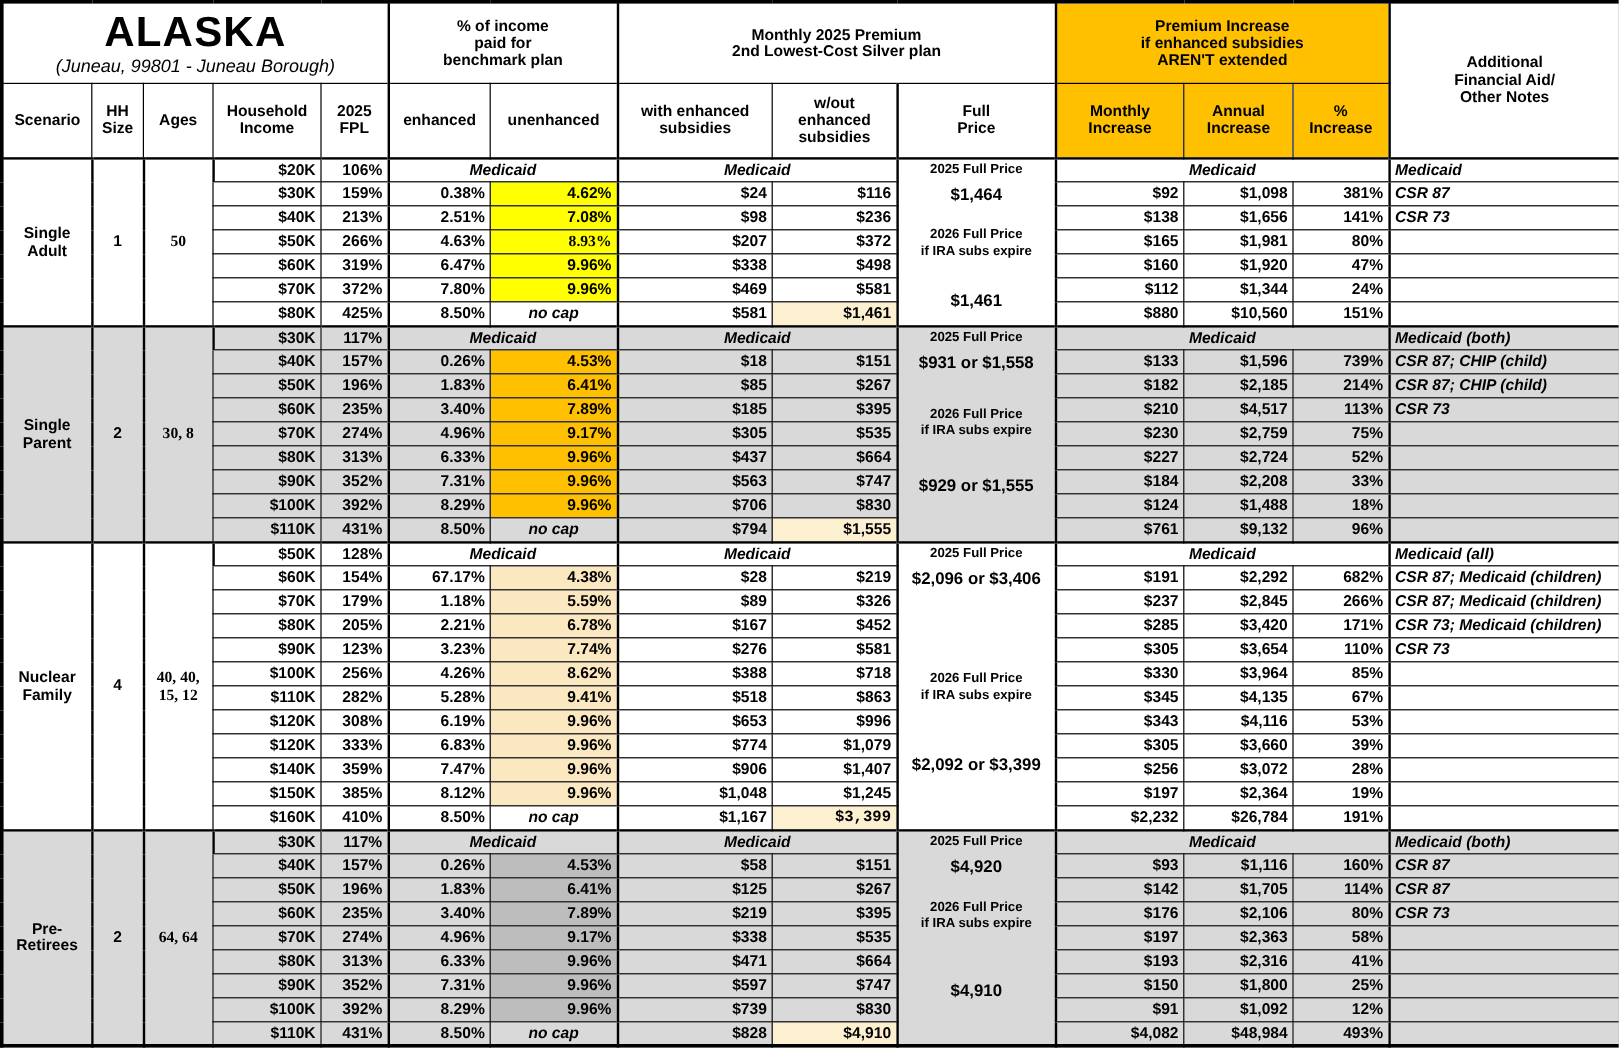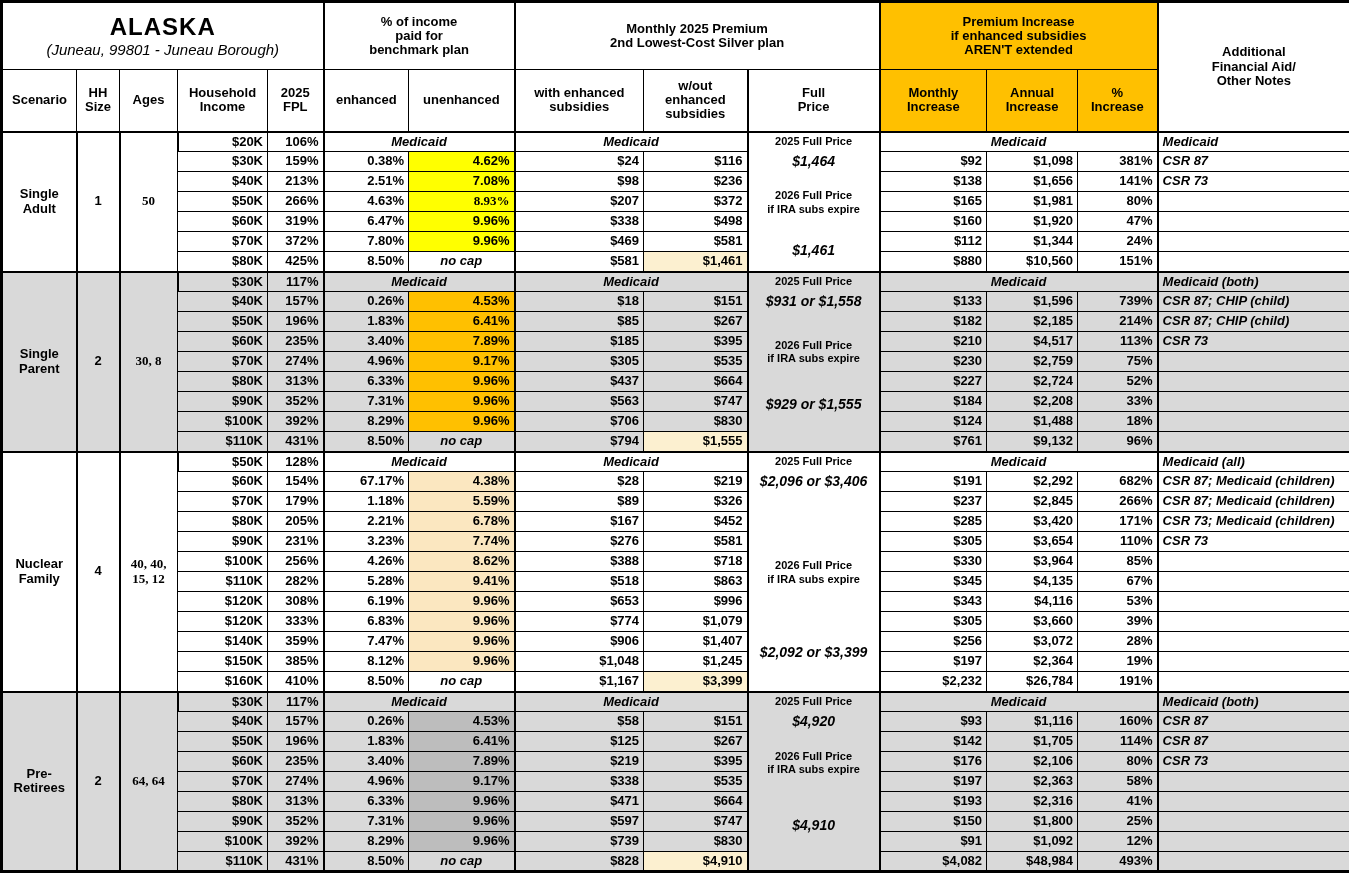--- a/index.html
+++ b/index.html
@@ -8,42 +8,42 @@
   table.t{border-collapse:collapse;table-layout:fixed;width:1349px;}
   .t th,.t td{border:1px solid #000;padding:0 4px;overflow:hidden;vertical-align:middle;
     font-size:13px;font-weight:bold;line-height:1.1;height:20px;box-sizing:border-box;}
   .t{border:3px solid #000;}
   
   .bl2{border-left-width:2px !important;}
   .bt2{border-top-width:2px !important;}
   
   .hrow1 th{height:68px;background:#fff;text-align:center;}
   .hrow2 th{height:62px;background:#fff;text-align:center;}
-  .title{font-size:24px;font-weight:bold;letter-spacing:1px;}
+  .title{font-size:35px;font-weight:bold;letter-spacing:1px;}
   .subtitle{font-size:15px;font-weight:normal;font-style:italic;margin-top:2px;}
   .pre{white-space:pre-line;}
   .h-mid{font-size:15px;margin-left:44px;}
   .h-bench{font-size:14px;}
   .h-notes{font-size:13.5px;}
   .accent{background:var(--accent) !important;}
   
   .num{text-align:right;padding-right:8px;}
   .num-in{text-align:right;padding-right:6px;}
   .pctc{text-align:right;padding-right:6px;}
   .med{font-style:italic;text-align:center;font-size:13.5px;}
   .nocap{font-style:italic;text-align:center;}
   .note{font-style:italic;font-weight:normal;font-size:12.5px;text-align:left;padding-left:4px;}
   .scen{text-align:center;font-size:13.5px;}
   .agesc{text-align:center;font-weight:normal;font-size:13px;font-family:Liberation Serif, serif;}
   .hhc{text-align:center;}
   
   .fp{position:relative;padding:0;}
   .fp-item{position:absolute;left:0;right:0;text-align:center;transform:translateY(-50%);}
   .fp-label{font-size:11px;font-weight:bold;white-space:pre-line;line-height:1.25;}
-  .fp-price{font-size:14px;font-weight:bold;font-style:italic;}
+  .fp-price{font-size:14px;font-weight:bold;}
 </style>
 </head>
 <body>
 
 <div id="wrap">
 <table class="t">
   <colgroup>
     <col style="width:75px">
         <col style="width:43px">
         <col style="width:58px">
@@ -318,21 +318,21 @@
 15, 12</td>
           <td class="num-in bt2 bl2">$50K</td>
           <td class="num bt2">128%</td>
           <td class="med bl2 bt2" colspan="2">Medicaid</td>
           <td class="med bl2 bt2" colspan="2">Medicaid</td>
           <td class="fp bl2 bt2" rowspan="12">
             <div class="fp-item fp-label" style="top: 4.16667%;">2025 Full Price</div>
             <div class="fp-item fp-price" style="top: 12.5%;">$2,096 or $3,406</div>
             <div class="fp-item fp-label" style="top: 50.8333%;">2026 Full Price
 if IRA subs expire</div>
-            <div class="fp-item fp-price" style="top: 77.5%; margin-top: 16px;">$2,092 or $3,399</div>
+            <div class="fp-item fp-price" style="top: 77.5%;">$2,092 or $3,399</div>
           </td>
           <td class="med bl2 bt2" colspan="3">Medicaid</td>
           <td class="note bl2 bt2">Medicaid (all)</td>
         </tr>
         <tr style="background: rgb(255, 255, 255);">
           <td class="num-in">$60K</td>
           <td class="num">154%</td>
           <td class="num bl2">67.17%</td>
           <td class="num" style="background: rgb(251, 231, 192);">4.38%</td>
           <td class="num bl2">$28</td>
@@ -361,21 +361,21 @@
           <td class="num" style="background: rgb(251, 231, 192);">6.78%</td>
           <td class="num bl2">$167</td>
           <td class="num">$452</td>
           <td class="num bl2">$285</td>
           <td class="num">$3,420</td>
           <td class="pctc">171%</td>
           <td class="note bl2">CSR 73; Medicaid (children)</td>
         </tr>
         <tr style="background: rgb(255, 255, 255);">
           <td class="num-in">$90K</td>
-          <td class="num">231%</td>
+          <td class="num">123%</td>
           <td class="num bl2">3.23%</td>
           <td class="num" style="background: rgb(251, 231, 192);">7.74%</td>
           <td class="num bl2">$276</td>
           <td class="num">$581</td>
           <td class="num bl2">$305</td>
           <td class="num">$3,654</td>
           <td class="pctc">110%</td>
           <td class="note bl2">CSR 73</td>
         </tr>
         <tr style="background: rgb(255, 255, 255);">
@@ -449,21 +449,21 @@
           <td class="num">$2,364</td>
           <td class="pctc">19%</td>
           <td class="note bl2"></td>
         </tr>
         <tr style="background: rgb(255, 255, 255);">
           <td class="num-in">$160K</td>
           <td class="num">410%</td>
           <td class="num bl2">8.50%</td>
           <td class="nocap">no cap</td>
           <td class="num bl2">$1,167</td>
-          <td class="num" style="background: rgb(252, 240, 208);">$3,399</td>
+          <td class="num" style="background: rgb(252, 240, 208); font-family: Liberation Mono, monospace;">$3,399</td>
           <td class="num bl2">$2,232</td>
           <td class="num">$26,784</td>
           <td class="pctc">191%</td>
           <td class="note bl2"></td>
         </tr>
         <tr class="group-start" style="background: rgb(217, 217, 217);">
           <td class="scen pre bt2" rowspan="9">Pre-
 Retirees</td>
           <td class="hhc bt2 bl2" rowspan="9">2</td>
           <td class="agesc pre bt2 bl2" rowspan="9">64, 64</td>

